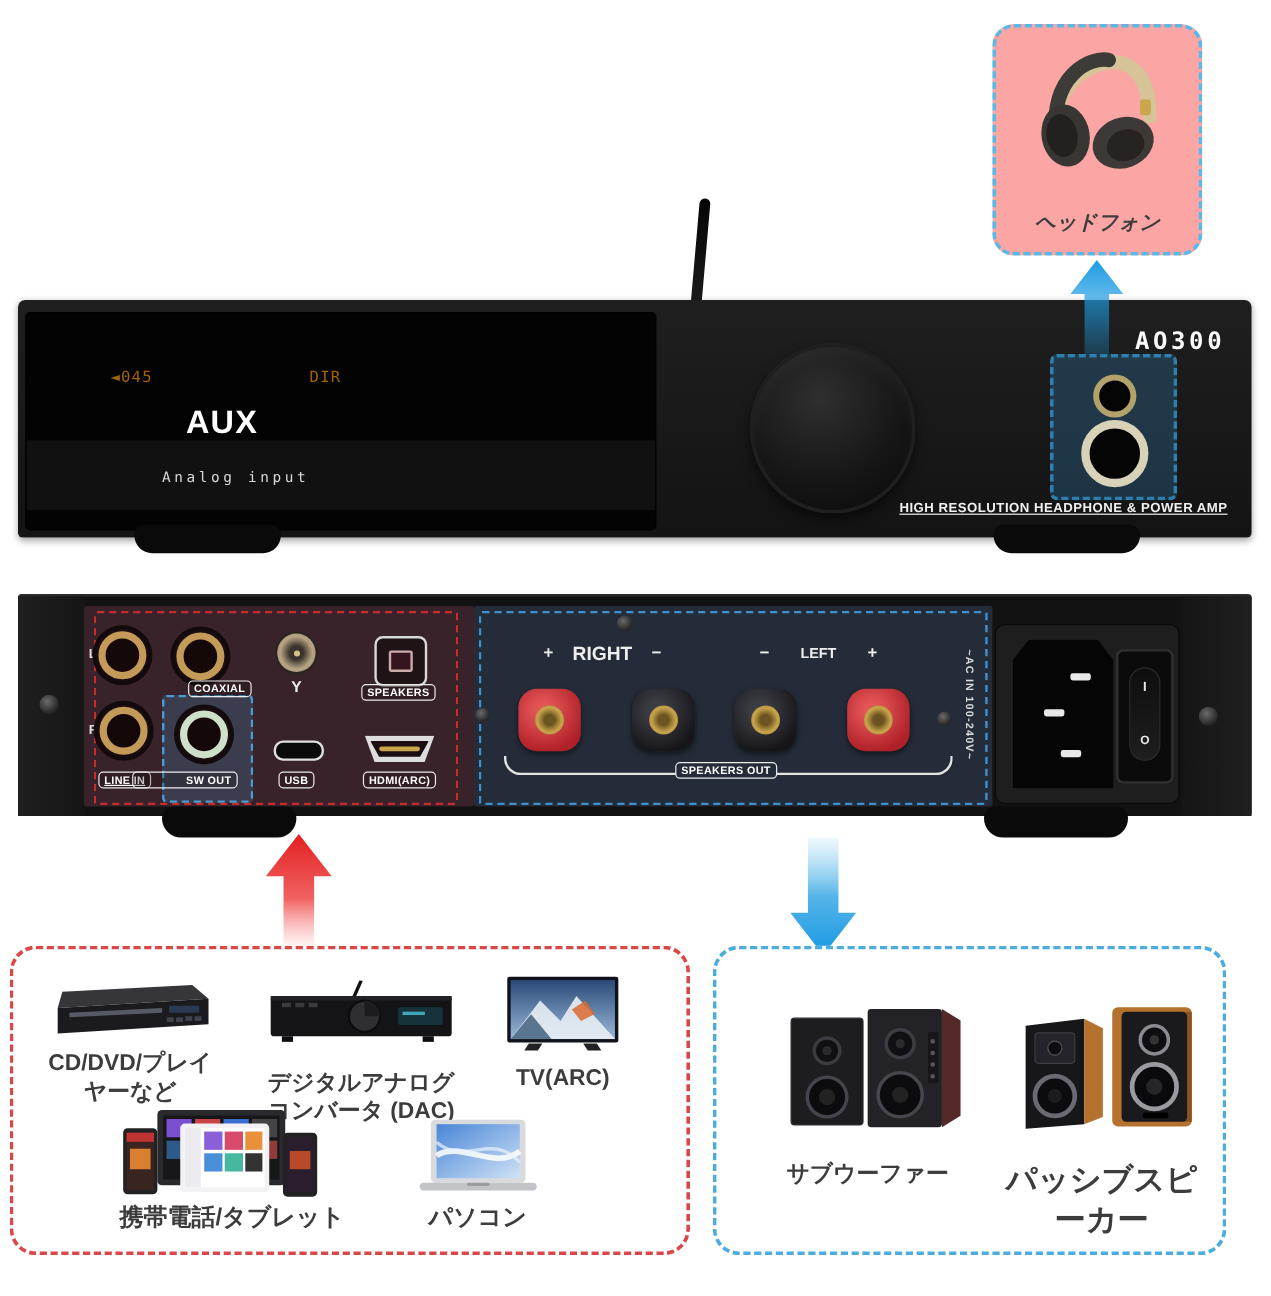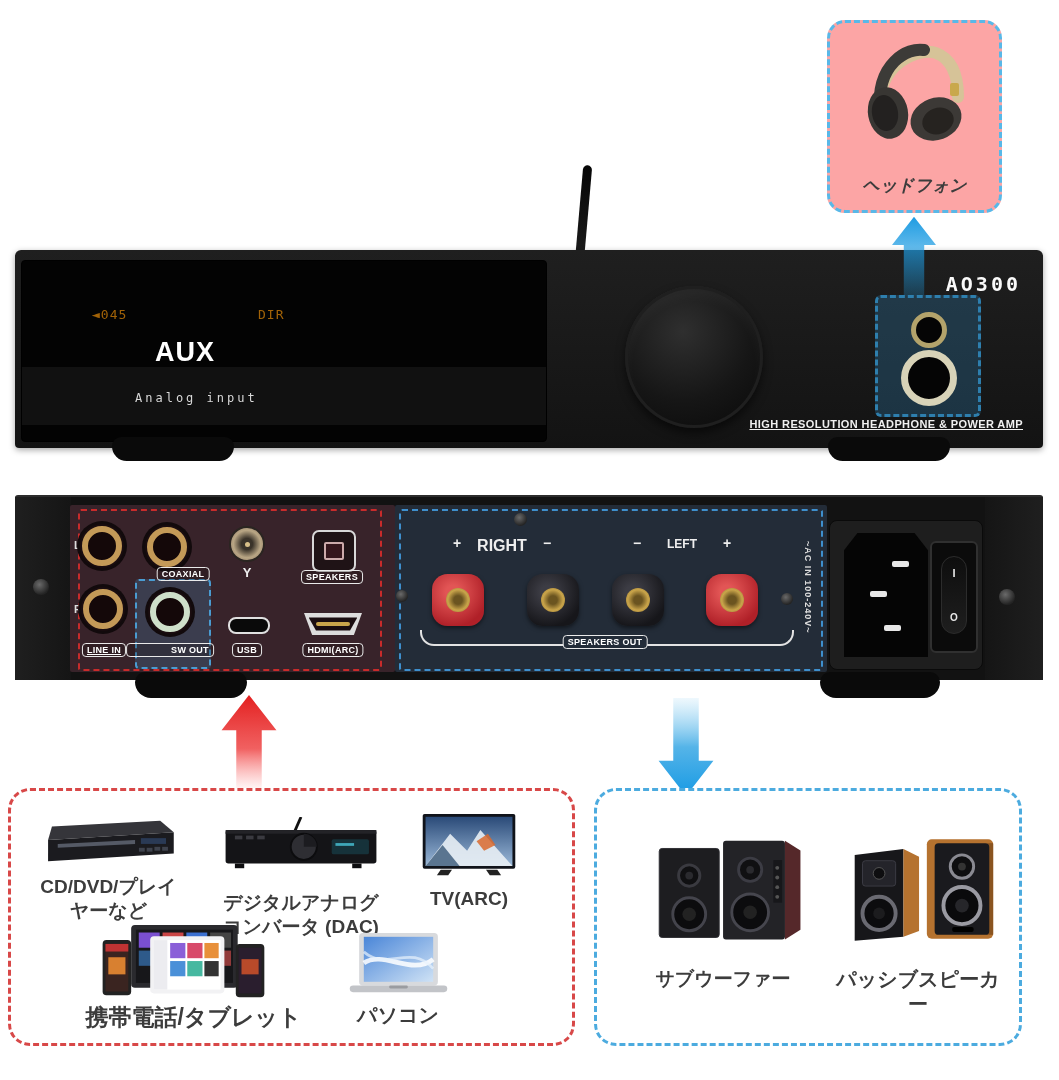--- a/index.html
+++ b/index.html
@@ -157,21 +157,21 @@
         <div class="rca-ring"></div>
         </div>
 
       <div class="abs sw-blue-box" style="left:65px;top:74px;width:72px;height:86px;"></div>
       <div class="abs rca" style="left:78px;top:85px;width:44px;height:44px;">
         <div class="rca-ring green"></div>
         </div>
 
       <div class="abs port-label" style="left:113px;top:62px;">COAXIAL</div>
       <div class="abs port-label" style="left:34px;top:138px;text-decoration:underline;">LINE IN</div>
-      <div class="abs port-label" style="left:100px;top:138px;padding-left:44px;">SW OUT</div>
+      <div class="abs port-label" style="left:84px;top:138px;padding-left:44px;">SW OUT</div>
 
       <div class="abs sma" style="left:161px;top:23px;width:32px;height:32px;">
           <div class="sma-pin"></div>
         </div>
       <div class="abs ant-sym" style="left:177px;top:60px;">Y</div>
 
       <div class="abs usbc" style="left:158px;top:112px;width:38px;height:13px;"></div>
       <div class="abs port-label" style="left:177px;top:138px;">USB</div>
 
       <div class="abs optical" style="left:242px;top:25px;width:40px;height:38px;">
@@ -337,21 +337,21 @@
         <rect x="115" y="40" width="15" height="16" fill="#333"></rect>
       </g>
       <rect x="8" y="18" width="30" height="58" rx="4" fill="#222"></rect>
       <rect x="11" y="22" width="24" height="50" fill="#3a2420"></rect>
       <rect x="11" y="22" width="24" height="8" fill="#c03333"></rect>
       <rect x="14" y="36" width="18" height="18" fill="#d88030"></rect>
       <rect x="148" y="22" width="30" height="56" rx="4" fill="#222"></rect>
       <rect x="151" y="26" width="24" height="48" fill="#2a1e2e"></rect>
       <rect x="154" y="38" width="18" height="16" fill="#b84a2a"></rect>
     </svg>
-    <div class="abs jp-label" style="left:60px;top:212px;width:245px;font-size:23px;">携帯電話/タブレット</div>
+    <div class="abs jp-label" style="left:60px;top:212px;width:245px;font-size:20px;">携帯電話/タブレット</div>
 
     <svg class="abs" style="left:335px;top:140px;" width="105" height="66" viewBox="0 0 112 70">
       <defs>
           <linearGradient id="lapg" x1="0" y1="0" x2="1" y2="1">
         <stop offset="0" stop-color="#4a86d8"></stop>
             <stop offset="1" stop-color="#cfe2f5"></stop>
           </linearGradient>
         </defs>
       <rect x="14" y="2" width="84" height="56" rx="4" fill="#d8dadd"></rect>
       <rect x="19" y="6" width="74" height="48" fill="url(#lapg)"></rect>
@@ -394,16 +394,16 @@
       <circle cx="37" cy="88" r="6" fill="#1c1c1e"></circle>
       <rect x="86" y="12" width="68" height="102" rx="5" fill="#b5722f"></rect>
       <rect x="148" y="16" width="6" height="94" fill="#8a5420"></rect>
       <rect x="94" y="16" width="56" height="94" rx="4" fill="#1a1a1e"></rect>
       <circle cx="122" cy="40" r="12" fill="#0e0e10" stroke="#8a8a92" stroke-width="3"></circle>
       <circle cx="122" cy="40" r="4" fill="#333"></circle>
       <circle cx="122" cy="80" r="19" fill="#0a0a0c" stroke="#9a9aa2" stroke-width="4"></circle>
       <circle cx="122" cy="80" r="7" fill="#26262a"></circle>
       <rect x="112" y="102" width="22" height="5" rx="2" fill="#000"></rect>
     </svg>
-    <div class="abs jp-label" style="left:231px;top:176px;width:180px;font-size:20px;">パッシブスピーカー</div>
+    <div class="abs jp-label" style="left:231px;top:176px;width:180px;font-size:26px;">パッシブスピーカー</div>
   </div>
 
 </div>
 
 </body></html>

